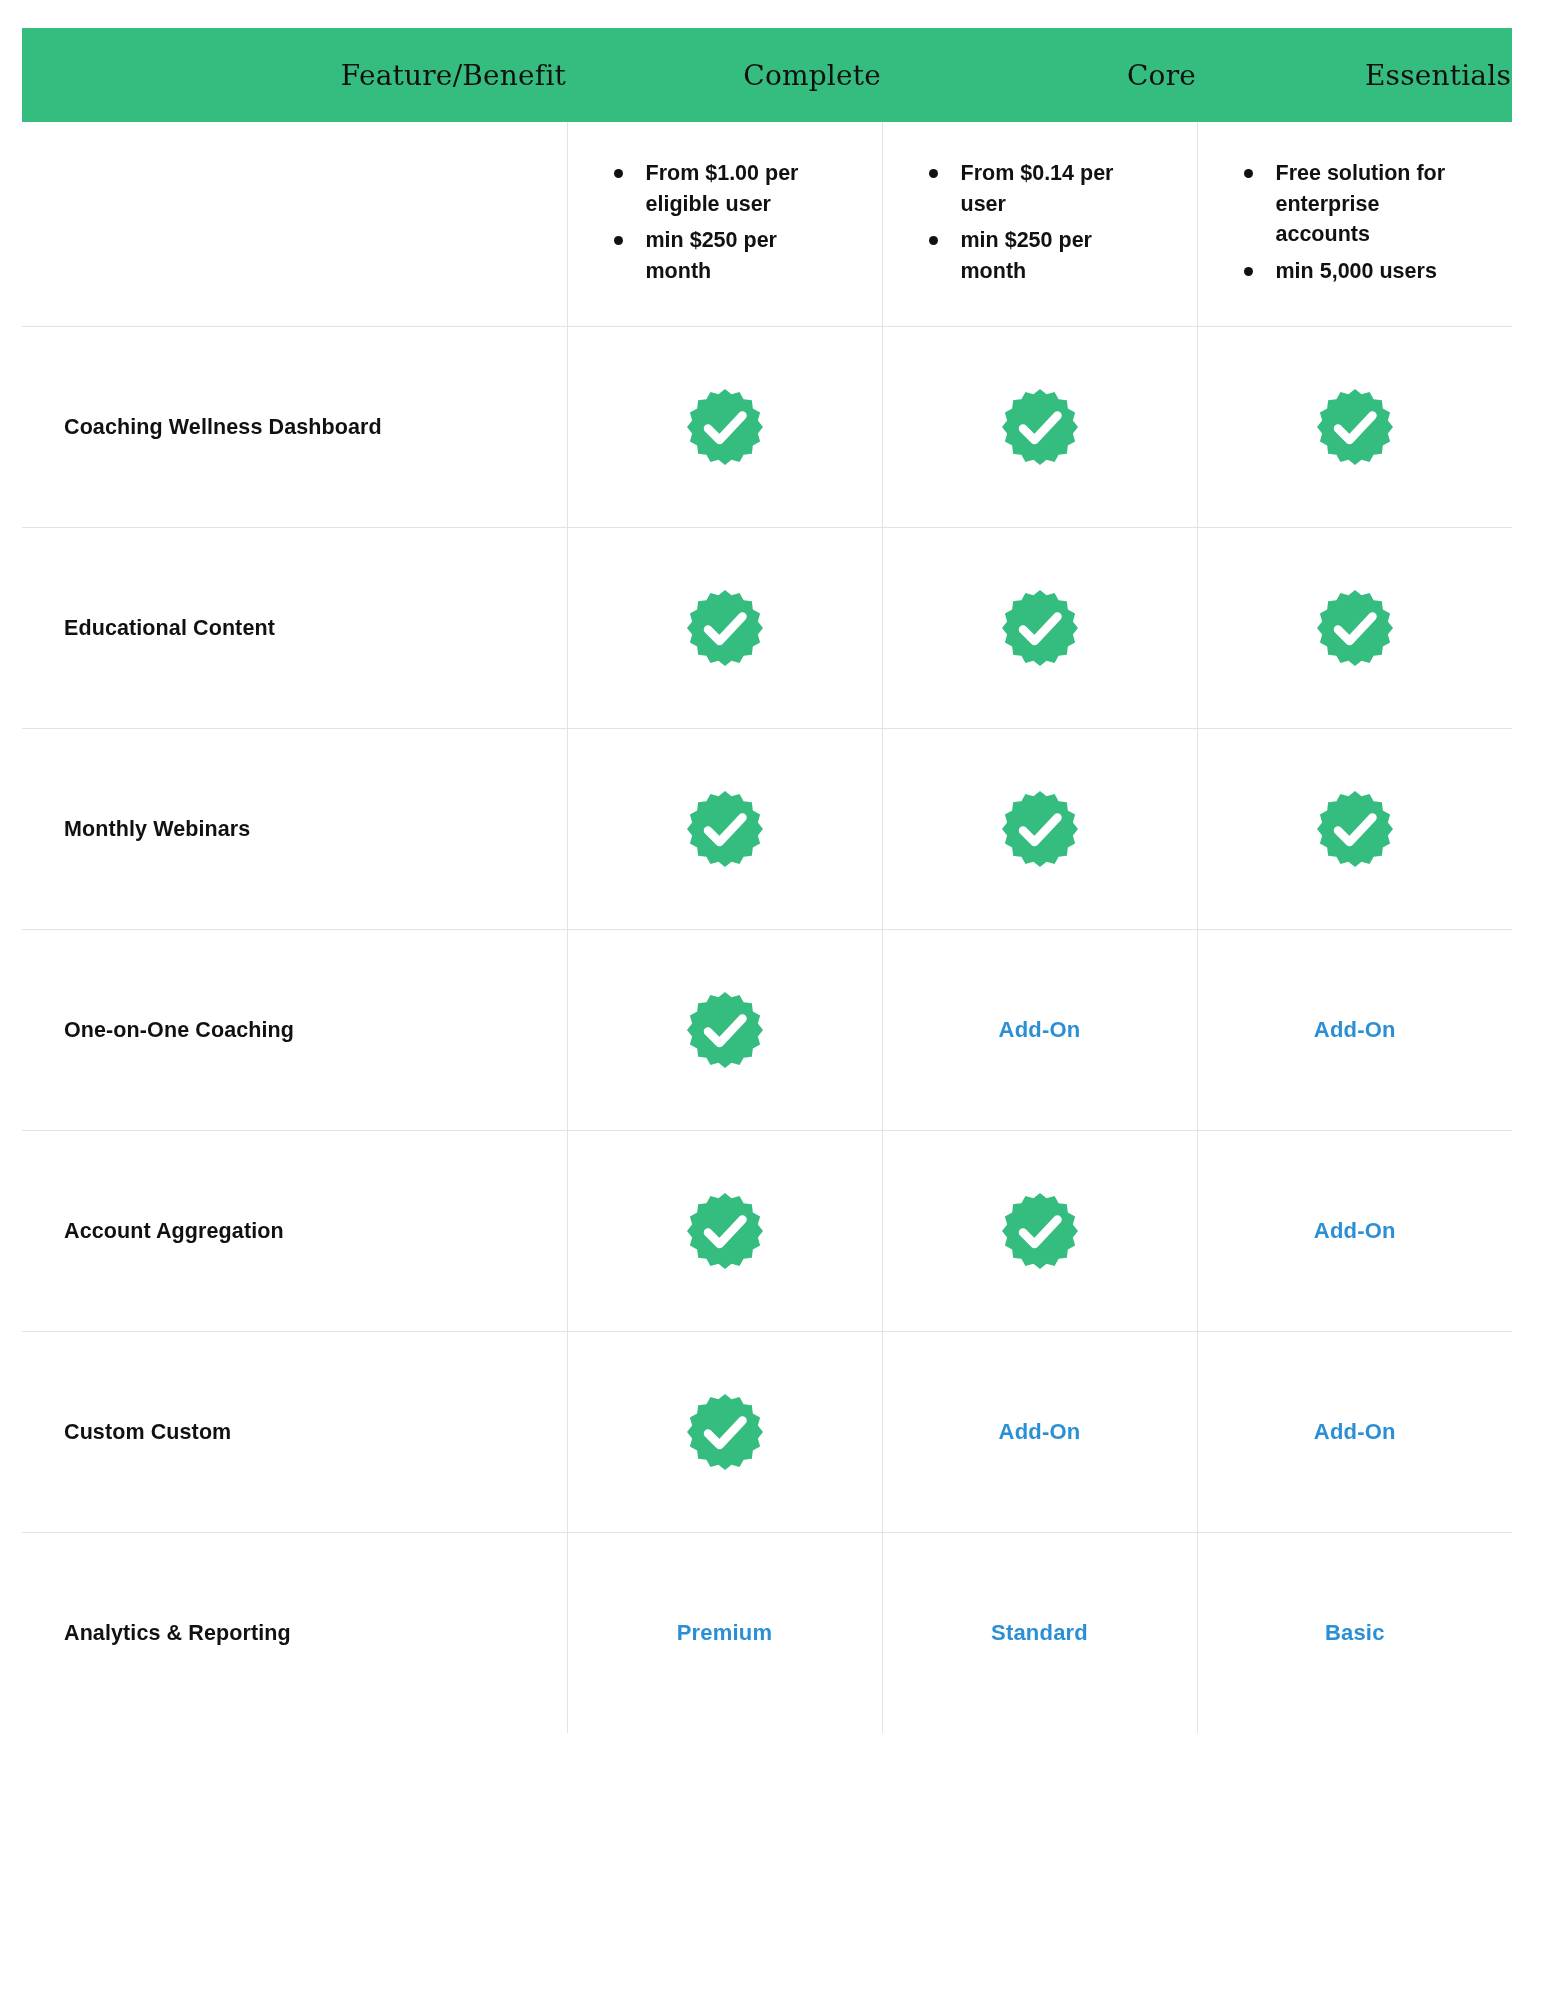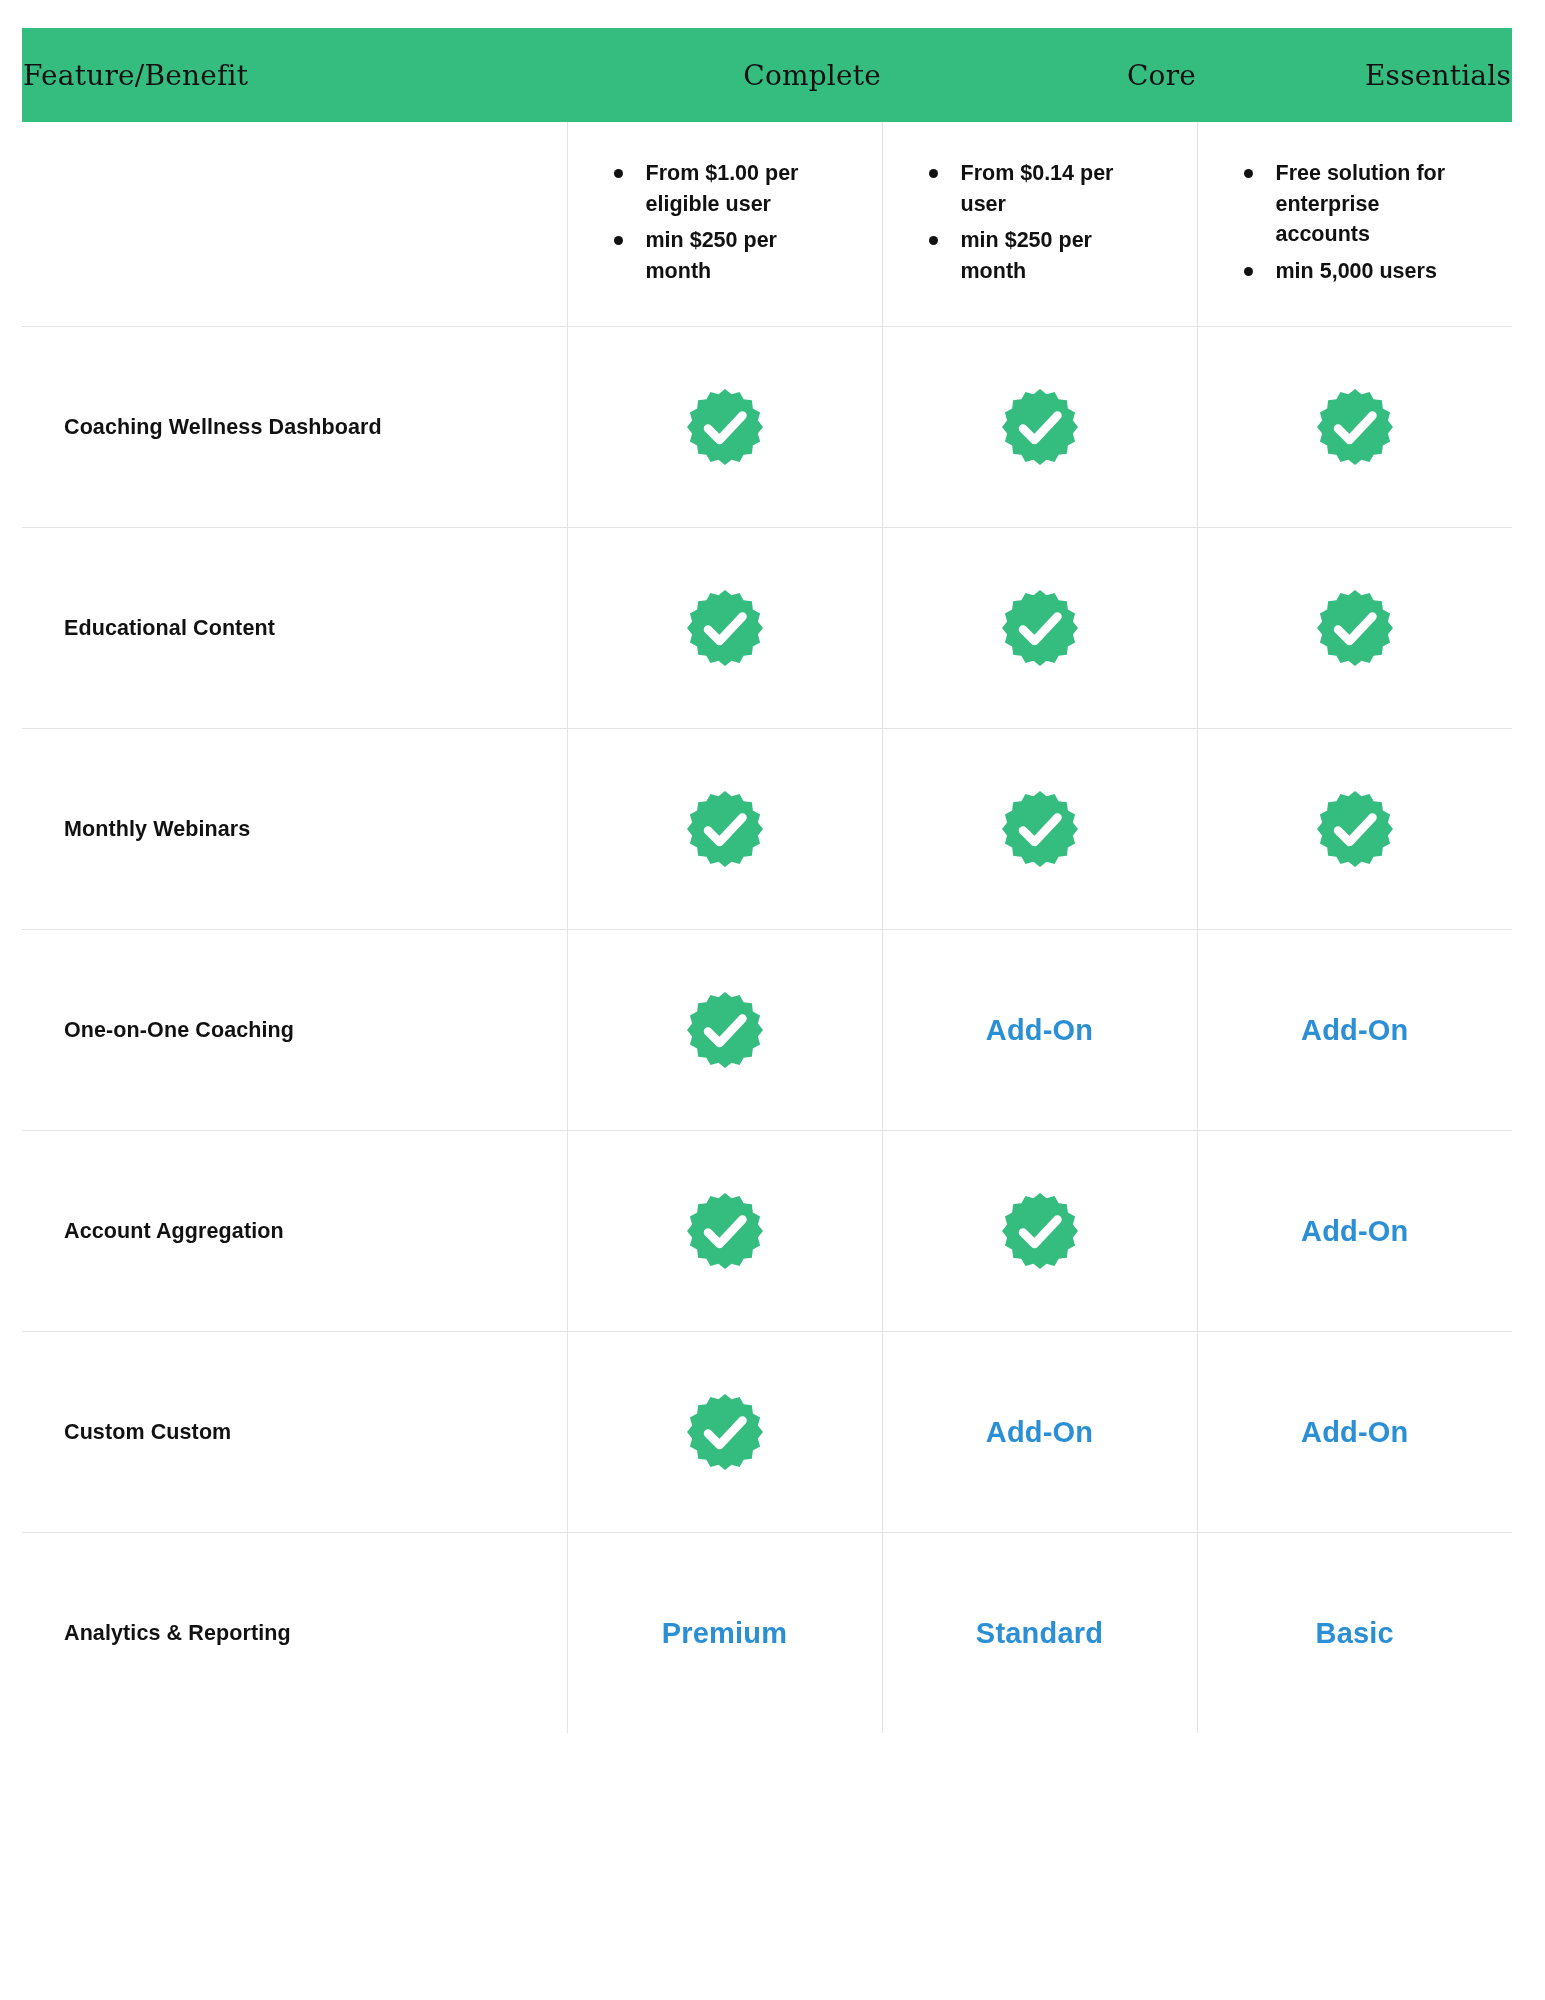--- a/index.html
+++ b/index.html
@@ -35,21 +35,21 @@
     font-family: "DejaVu Serif", "Liberation Serif", serif;
     font-weight: 400;
     font-size: 28px;
     letter-spacing: 0.2px;
     height: 92px;
     vertical-align: middle;
     text-align: right;
     border: none;
   }
   thead th.feature-head {
-    text-align: left;
+    text-align: right;
   }
 
   tbody td {
     border-top: 1px solid #e3e3e3;
     border-right: 1px solid #e3e3e3;
     vertical-align: middle;
     padding: 0;
     background: #ffffff;
   }
   tbody tr td:first-child {
@@ -99,21 +99,21 @@
     padding: 0 26px 0 42px;
     font-size: 21.5px;
     font-weight: 700;
     color: #111111;
     letter-spacing: 0.1px;
   }
   .value-cell {
     text-align: center;
   }
   .value-text {
-    font-size: 29px;
+    font-size: 22px;
     font-weight: 700;
     color: #2b8fd6;
     letter-spacing: 0.2px;
   }
   .badge-wrap {
     display: flex;
     align-items: center;
     justify-content: center;
   }
   .check-badge {

